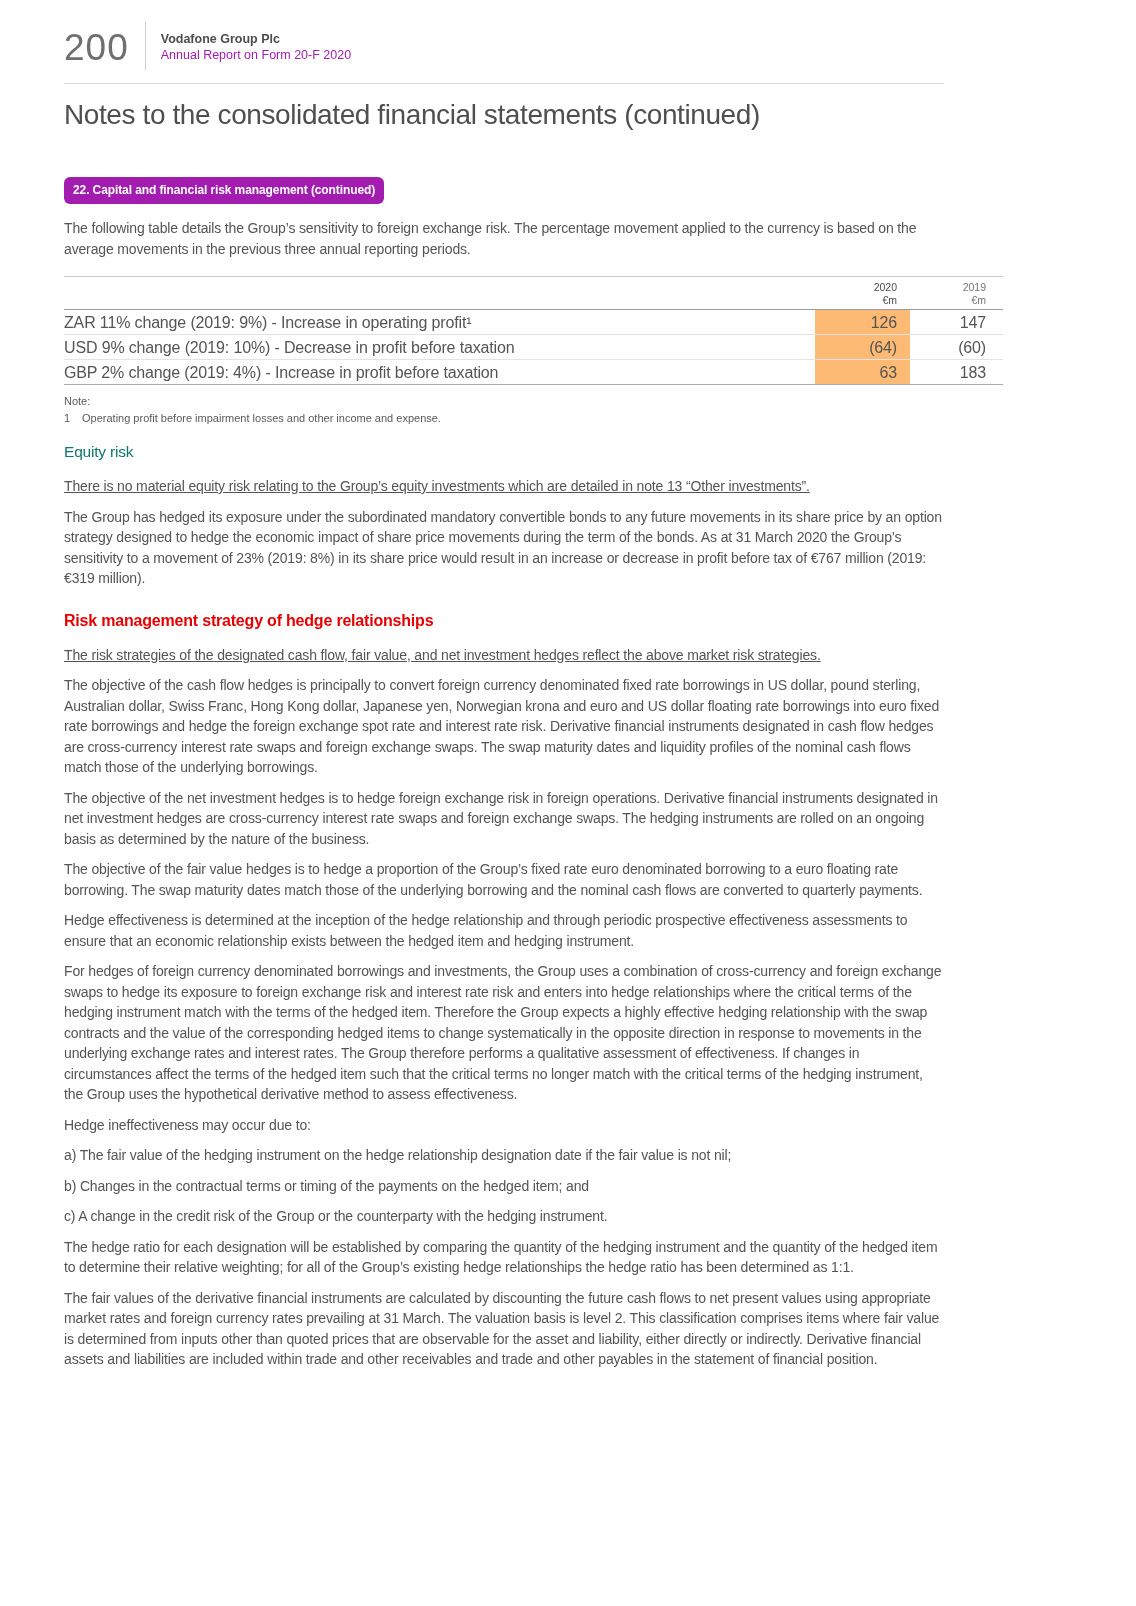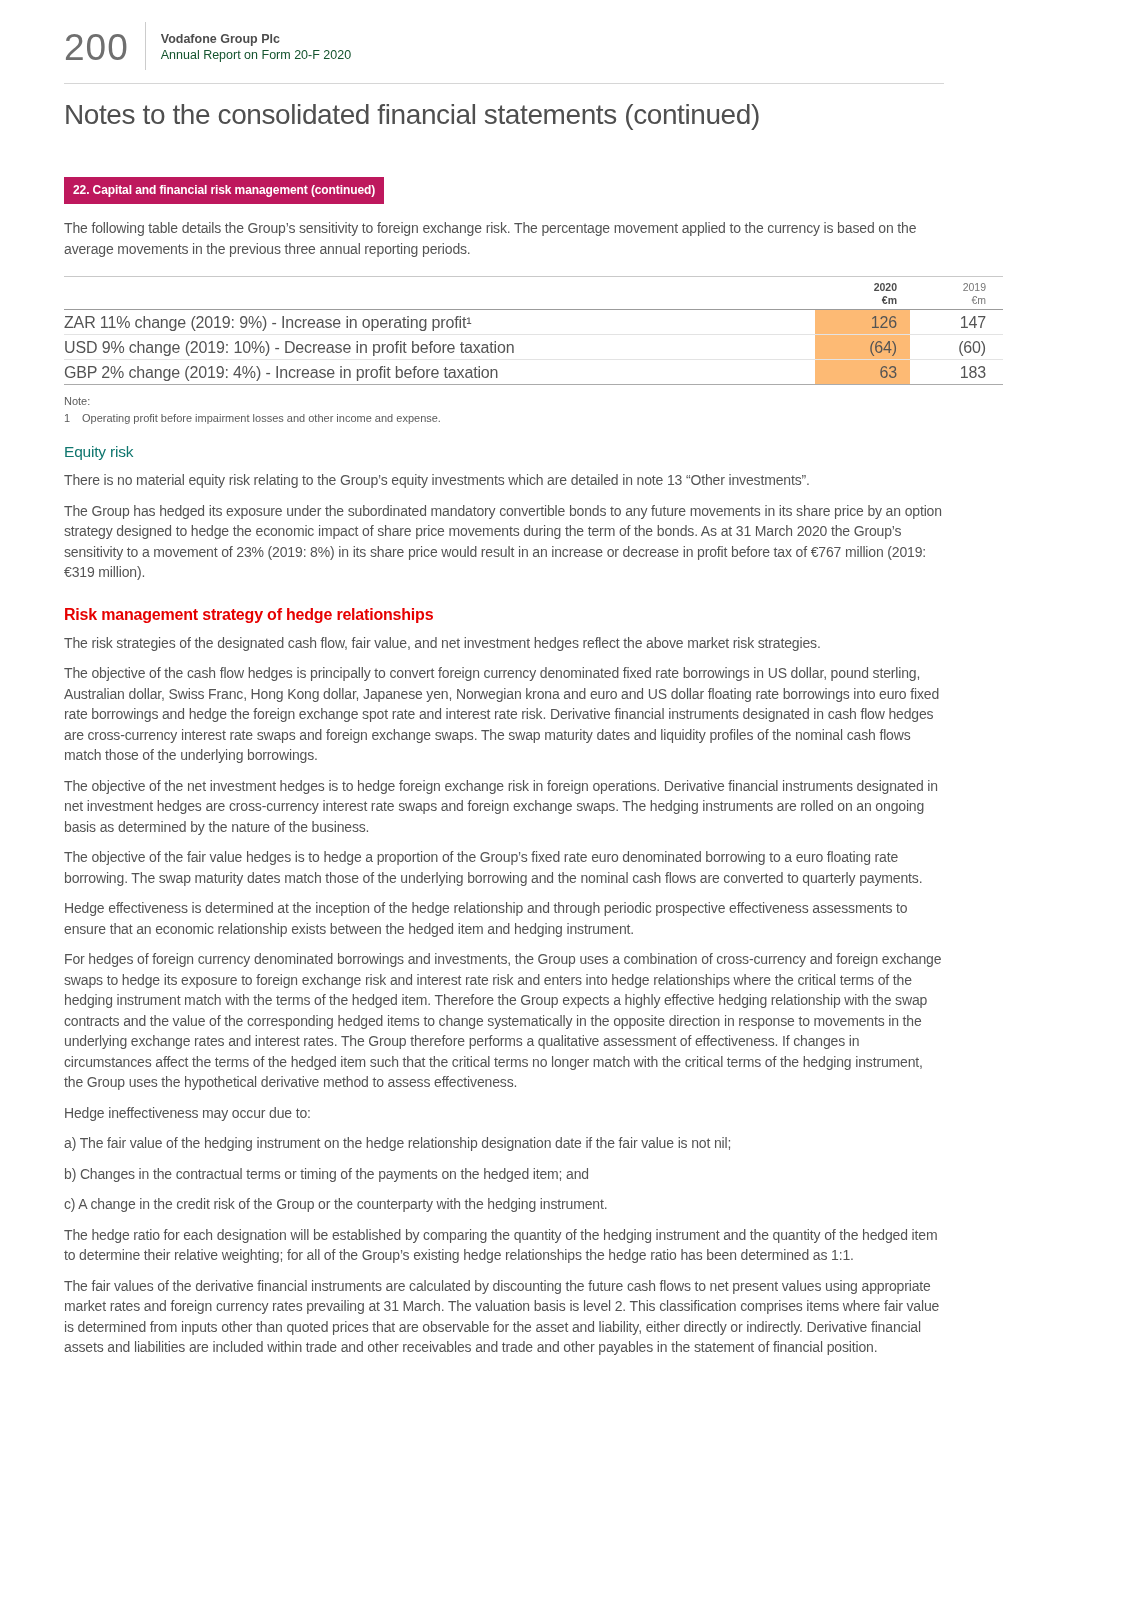--- a/index.html
+++ b/index.html
@@ -27,44 +27,45 @@
     padding: 6px 0 2px 0;
   }
   .masthead-divider {
     width: 1px;
     background: #cccccc;
     margin: 0 15px 0 16px;
     align-self: stretch;
   }
   .pub-block { padding-top: 9px; font-size: 12.5px; line-height: 16px; }
   .company { font-weight: bold; color: #4d4d4d; }
-  .report { color: #14532d; }
+  .report { color: #a21caf; }
   .header-rule {
     border: 0;
     border-top: 1px solid #d6d6d6;
     margin: 13px 0 0 0;
   }
   .page-title {
     font-weight: normal;
     font-size: 28px;
     color: #4f4f4f;
     letter-spacing: -0.4px;
     margin: 15px 0 0 0;
   }
 
   
   .section-badge {
     display: inline-block;
-    background: #be185d;
+    background: #a21caf;
     color: #ffffff;
     font-size: 12px;
     font-weight: bold;
     letter-spacing: -0.1px;
     padding: 6px 9px 7px 9px;
     margin-top: 46px;
+    border-radius: 6px;
   }
 
   
   p.body-text {
     font-size: 14px;
     line-height: 20.5px;
     letter-spacing: -0.15px;
     color: #545454;
     margin: 10px 0 0 0;
     max-width: 1008px;
@@ -81,21 +82,21 @@
   .fx-table col.c-2020 { width: 95px; }
   .fx-table col.c-2019 { width: 93px; }
   .fx-table thead th {
     font-weight: normal;
     text-align: right;
     vertical-align: bottom;
     padding: 4px 0 3px 0;
     border-bottom: 1px solid #9b9b9b;
   }
   .fx-table .hdr-line { font-size: 10.5px; line-height: 12.5px; }
-  .fx-table th.h2020 .hdr-line { font-weight: bold; color: #4d4d4d; padding-right: 13px; }
+  .fx-table th.h2020 .hdr-line { font-weight: normal; color: #4d4d4d; padding-right: 13px; }
   .fx-table th.h2019 .hdr-line { color: #767676; padding-right: 17px; }
   .fx-table tbody td {
     font-size: 16px;
     letter-spacing: -0.15px;
     color: #545454;
     padding: 2.5px 0;
     border-bottom: 1px solid #e3e3e3;
     line-height: 19px;
   }
   .fx-table tbody tr:last-child td { border-bottom: 1px solid #ababab; }
@@ -116,21 +117,21 @@
     color: #0f766e;
     margin: 17px 0 0 0;
   }
   h2.risk-heading {
     font-size: 16px;
     font-weight: bold;
     letter-spacing: -0.2px;
     color: #e60000;
     margin: 23px 0 0 0;
   }
-  p.after-heading { margin-top: 9px; }
+  p.after-heading { margin-top: 15px; text-decoration: underline; }
 </style>
 </head>
 <body>
 
 <div class="content">
 
   
   <div class="masthead">
     <div class="page-number">200</div>
     <div class="masthead-divider"></div>

